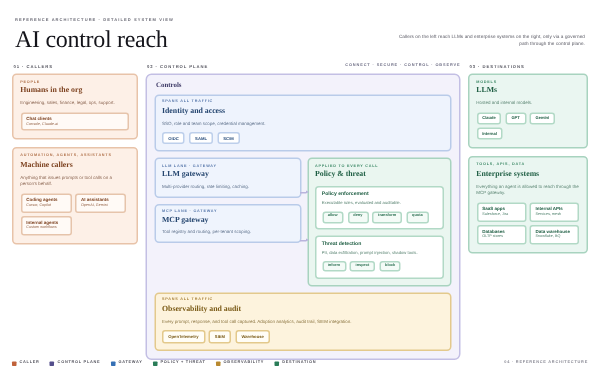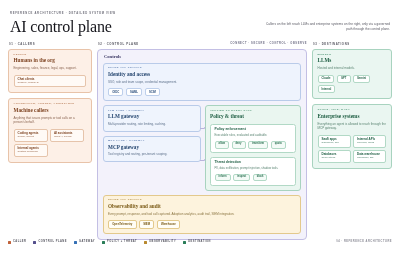--- a/index.html
+++ b/index.html
@@ -170,21 +170,21 @@
   }
 </style>
 </head>
 <body>
 
 <div class="page">
 
   <div class="header">
     <div class="head-left">
       <div class="eyebrow">REFERENCE ARCHITECTURE · DETAILED SYSTEM VIEW</div>
-      <h1 class="title">AI control plane</h1>
+      <h1 class="title">AI control reach</h1>
     </div>
     <div class="head-right">Callers on the left reach LLMs and enterprise systems on the right, only via a governed path through the control plane.</div>
   </div>
 
   <div class="columns">
 
     <div class="col-callers">
       <div class="col-head">01 · CALLERS</div>
 
       <div class="card caller-card">

